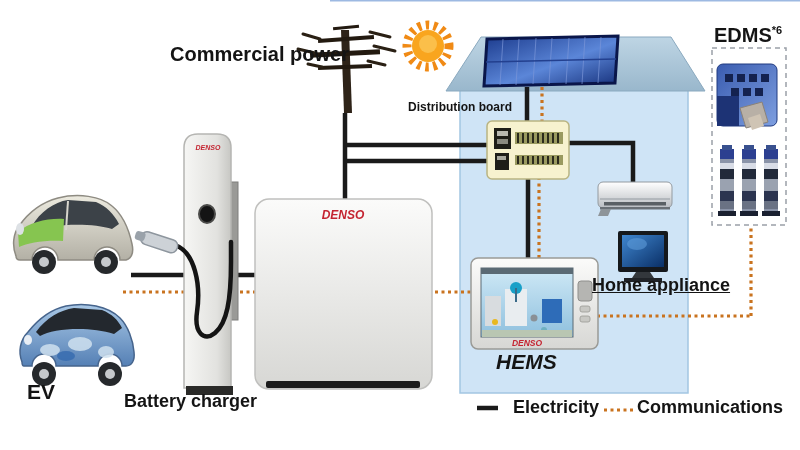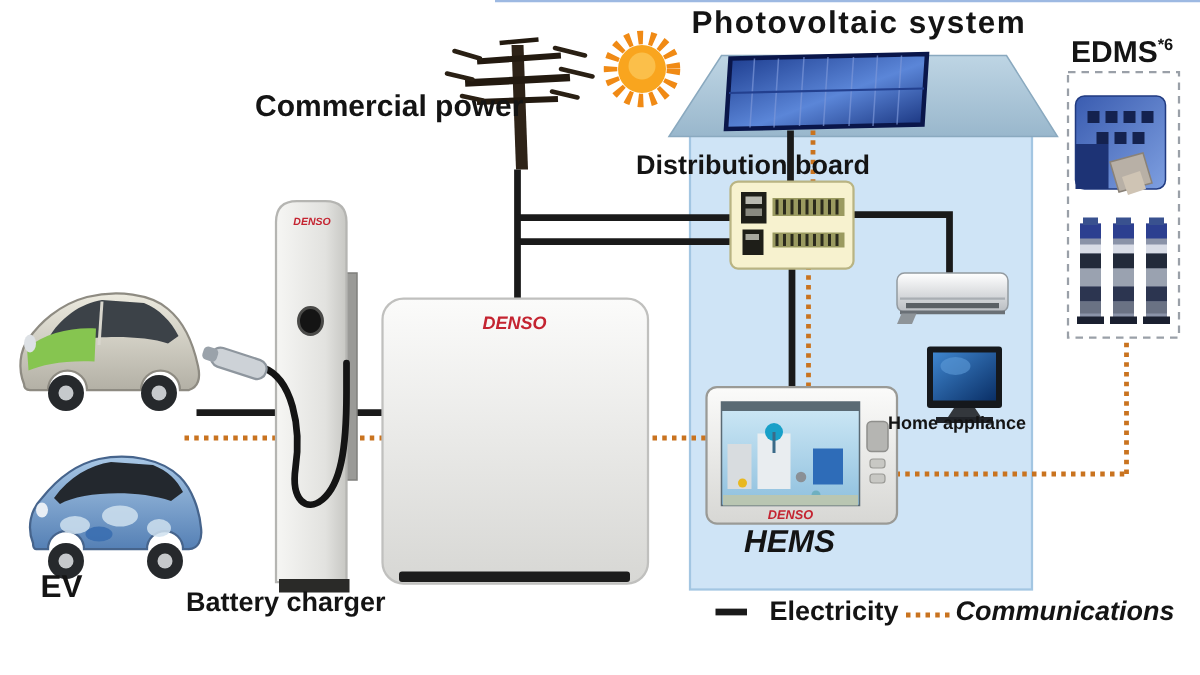--- a/index.html
+++ b/index.html
@@ -2,30 +2,30 @@
 <html><head>
 <meta charset="utf-8">
 <style>
   html,body{margin:0;padding:0;background:#fff;}
   .stage{position:relative;width:800px;height:450px;background:#ffffff;overflow:hidden;
          font-family:"Liberation Sans",sans-serif;}
   .stage svg{position:absolute;left:0;top:0;}
   .lbl{position:absolute;font-weight:bold;color:#141414;white-space:nowrap;line-height:1.05;}
   .lbl sup{font-size:0.55em;}
   #lbl-pv{left:461px;top:5px;font-size:21px;letter-spacing:1px;}
-  #lbl-cp{left:170px;top:61px;font-size:20px;}
-  #lbl-db{left:424px;top:101px;font-size:18px;}
+  #lbl-cp{left:170px;top:44px;font-size:20px;}
+  #lbl-db{left:408px;top:101px;font-size:12px;}
   #lbl-edms{left:714px;top:25px;font-size:20px;}
-  #lbl-ha{left:592px;top:276px;font-size:12px;}
+  #lbl-ha{left:592px;top:276px;font-size:18px;text-decoration:underline;}
   #lbl-hems{left:496px;top:351px;font-size:21px;font-style:italic;}
   #lbl-ev{left:27px;top:381px;font-size:21px;text-align:right;}
   #lbl-bc{left:124px;top:392px;font-size:18px;}
   #lbl-sb{left:249px;top:412px;font-size:18px;}
   #lbl-el{left:513px;top:398px;font-size:18px;}
-  #lbl-cm{left:637px;top:398px;font-size:18px;font-style:italic;}
+  #lbl-cm{left:637px;top:398px;font-size:18px;}
   .denso{font-style:italic;font-weight:bold;}
 </style>
 </head>
 <body>
 
 <div class="stage">
 
 <svg width="800" height="450" viewBox="0 0 800 450">
   <defs>
     <linearGradient id="roofG" x1="0" y1="0" x2="0" y2="1">
@@ -247,21 +247,20 @@
     <rect x="580" y="316" width="10" height="6" rx="2" fill="#c8c8c4" stroke="#9a9a96" stroke-width="0.8"></rect>
     <text x="527" y="346" text-anchor="middle" font-size="8.5" class="denso" fill="#c42431" font-family="Liberation Sans, sans-serif">DENSO</text>
   </g>
 
   <g>
     <path d="M477,408 L498,408" stroke="#1a1a1a" stroke-width="4.5"></path>
     <path d="M604,410 L635,410" stroke="#c9731f" stroke-width="3.2" stroke-dasharray="3 3.5"></path>
   </g>
 </svg>
 
-<div class="lbl" id="lbl-pv">Photovoltaic system</div>
 <div class="lbl" id="lbl-cp">Commercial power</div>
 <div class="lbl" id="lbl-db">Distribution board</div>
 <div class="lbl" id="lbl-edms"><span>EDMS</span><sup>*6</sup></div>
 <div class="lbl" id="lbl-ha">Home appliance</div>
 <div class="lbl" id="lbl-hems">HEMS</div>
 <div class="lbl" id="lbl-ev">EV</div>
 <div class="lbl" id="lbl-bc">Battery charger</div>
 <div class="lbl" id="lbl-el">Electricity</div>
 <div class="lbl" id="lbl-cm">Communications</div>
 

